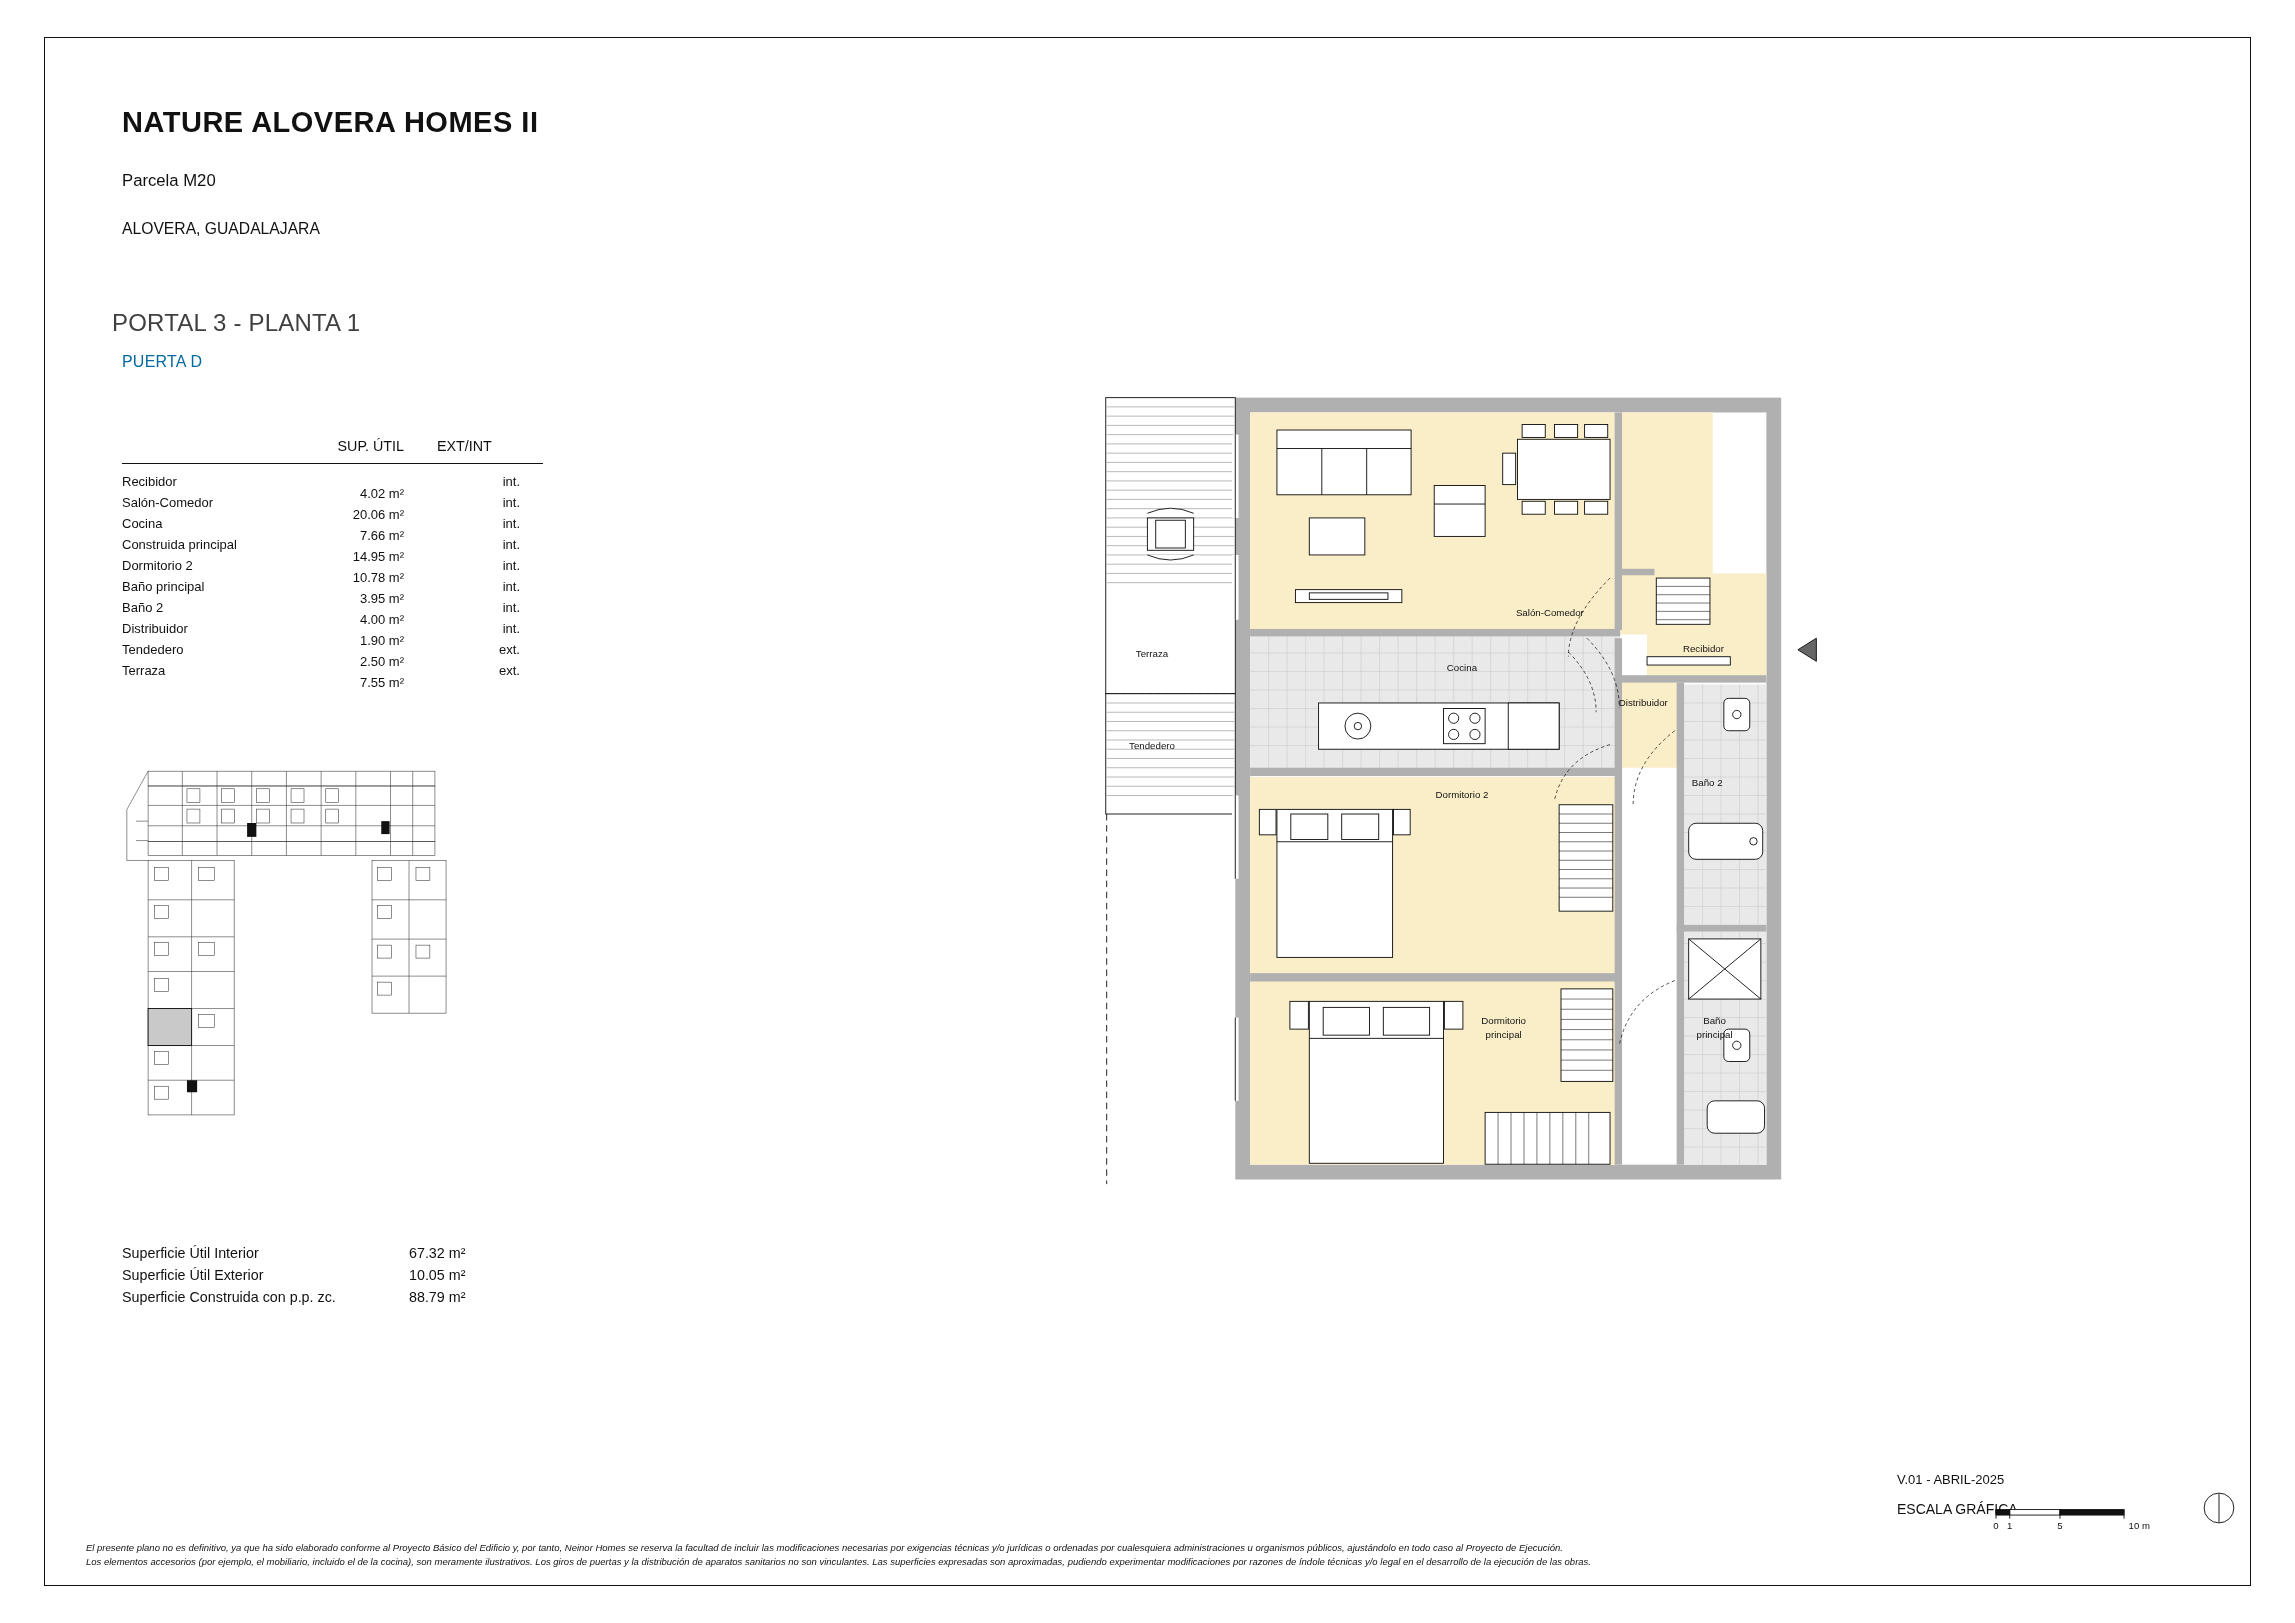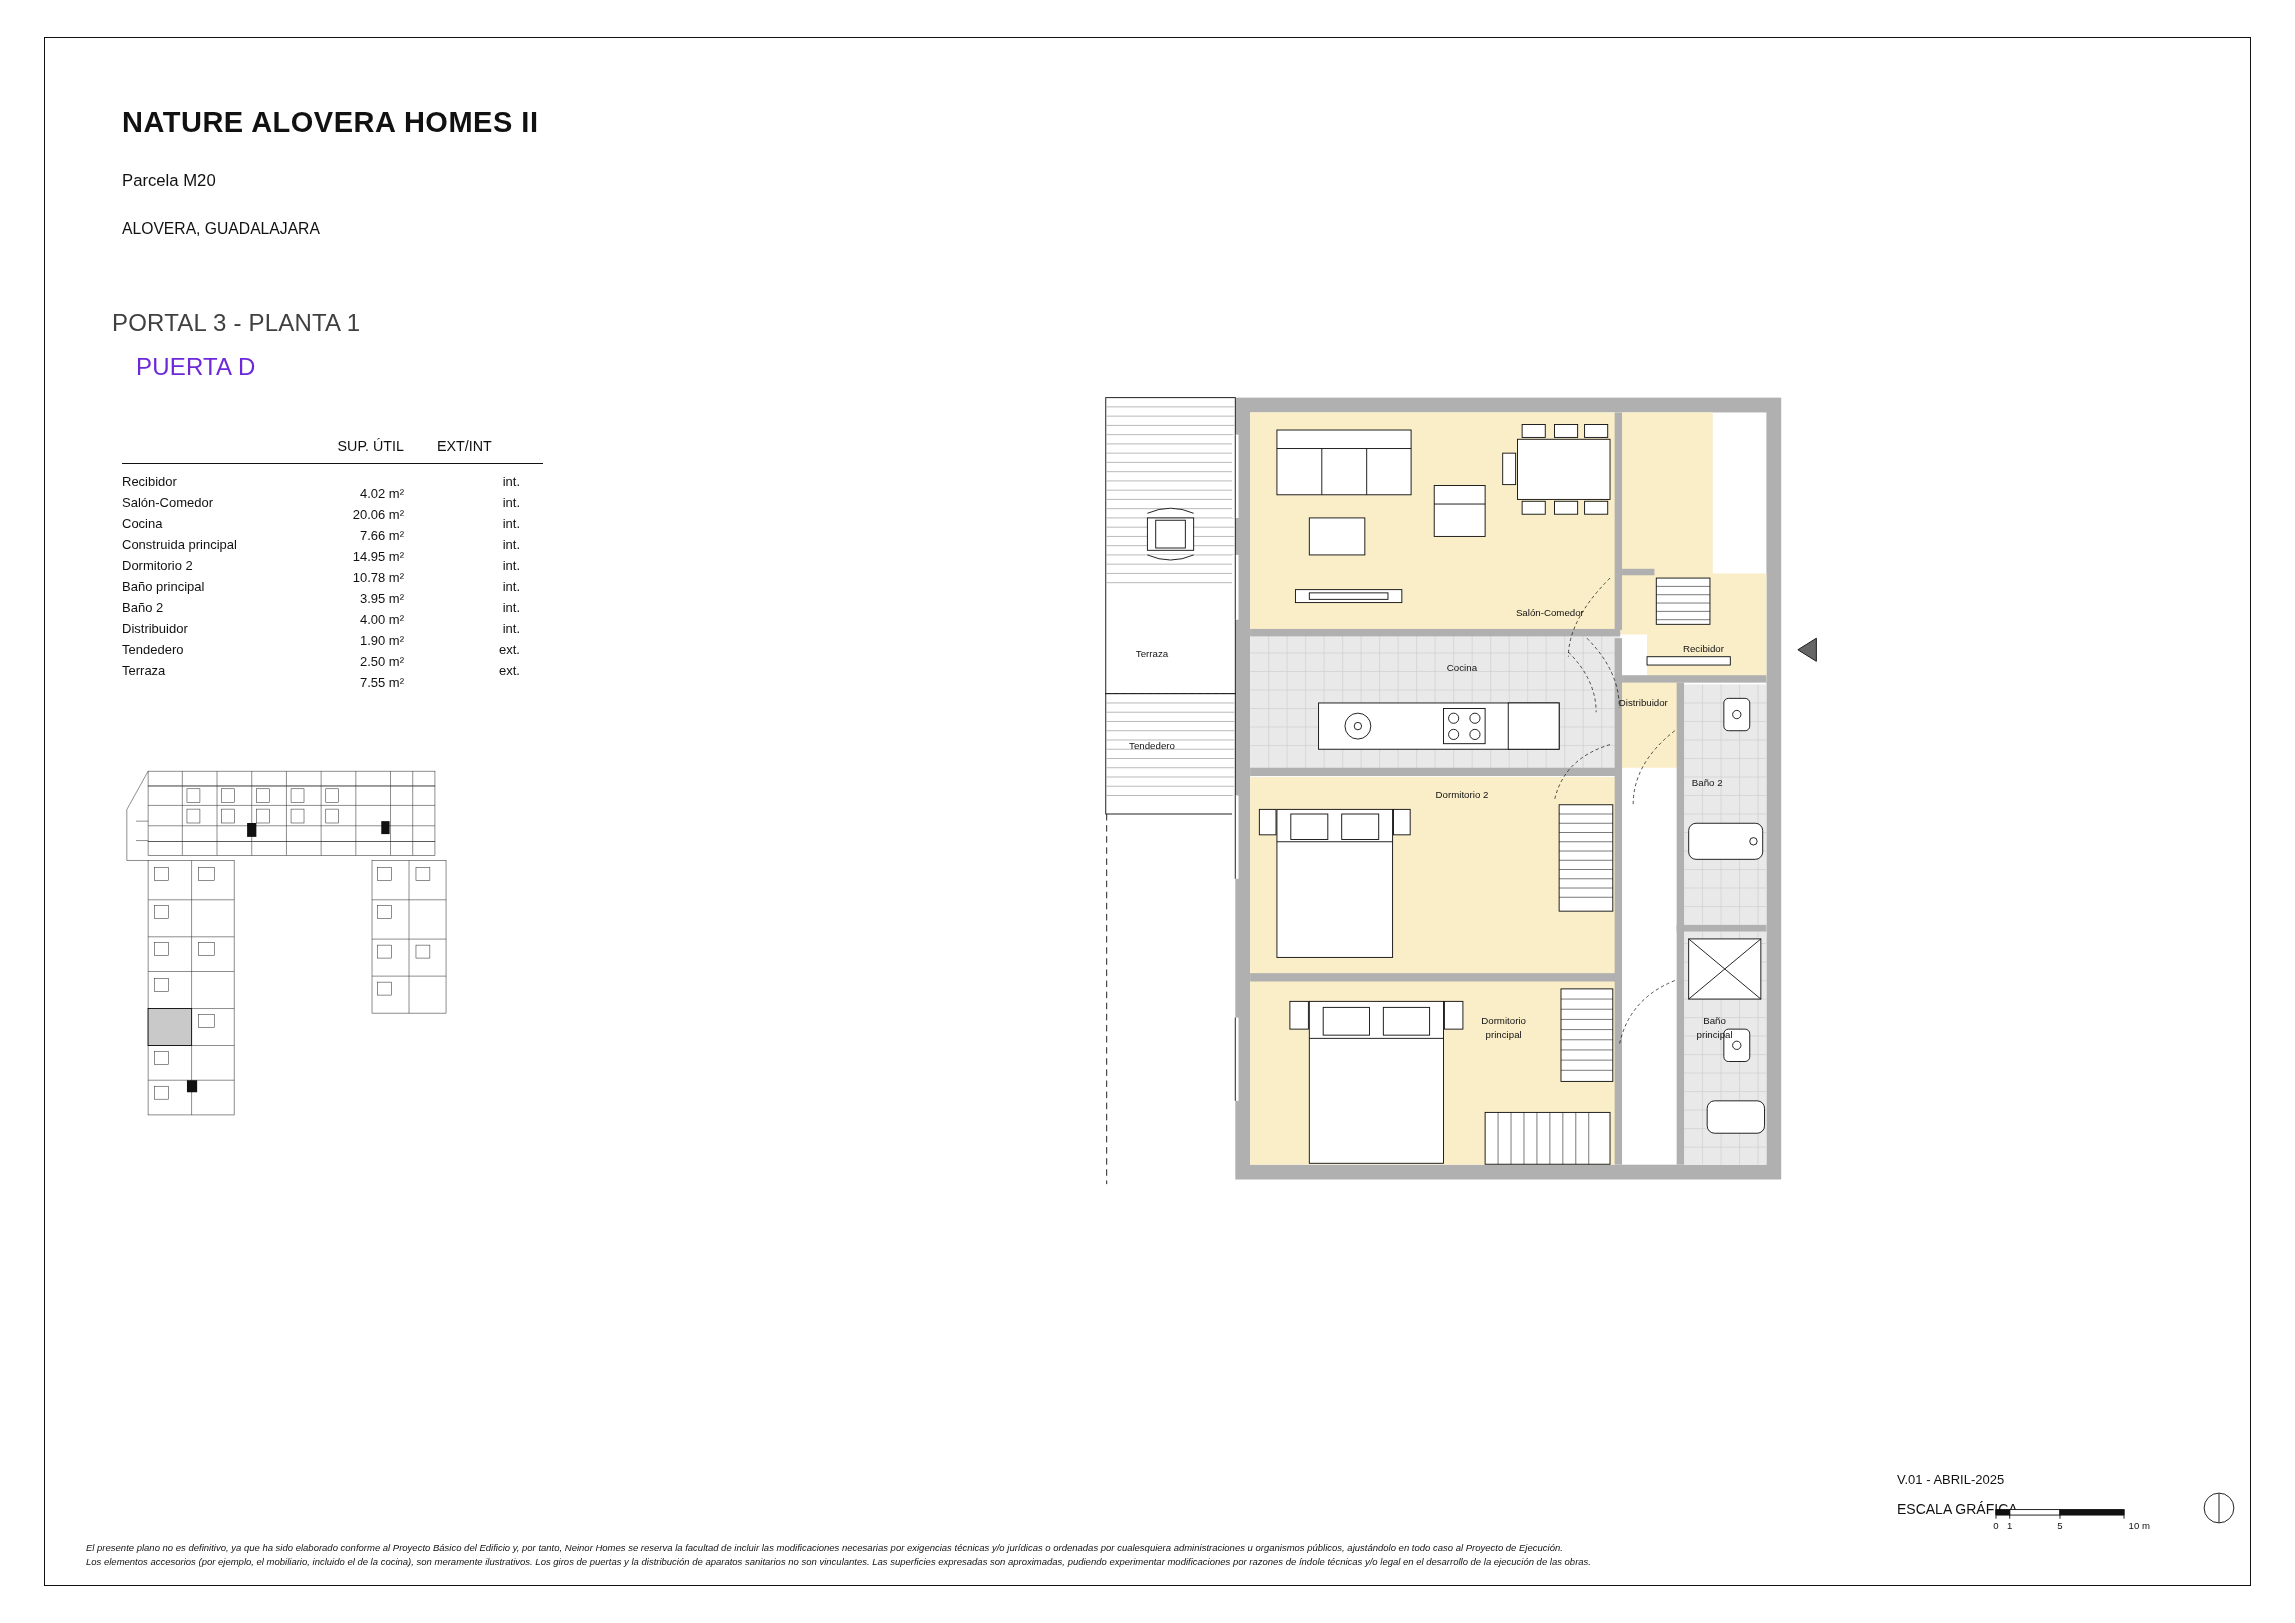--- a/index.html
+++ b/index.html
@@ -54,24 +54,24 @@
   .portal-line1 {
     position: absolute;
     left: 112px;
     top: 309px;
     font-size: 24px;
     color: #404040;
     letter-spacing: 0.2px;
   }
   .portal-line2 {
     position: absolute;
-    left: 136px;
+    left: 122px;
     top: 353px;
-    font-size: 24px;
-    color: #6d28d9;
+    font-size: 16px;
+    color: #0369a1;
     letter-spacing: 0.2px;
   }
 
   
   #surface-table {
     position: absolute;
     left: 122px;
     top: 435px;
     width: 421px;
   }
@@ -400,20 +400,34 @@
       </g>
 
       <rect x="56" y="535" width="94" height="80" fill="#c9c9c9" stroke="#111" stroke-width="2"></rect>
 
       <rect x="270" y="134" width="20" height="30" fill="#111"></rect>
       <rect x="560" y="130" width="18" height="28" fill="#111"></rect>
       <rect x="140" y="690" width="22" height="26" fill="#111"></rect>
     </svg>
   </div>
 
+  <div id="totals">
+    <div class="trow">
+      <span class="t-label">Superficie Útil Interior</span>
+      <span class="t-val">67.32 m²</span>
+    </div>
+    <div class="trow">
+      <span class="t-label">Superficie Útil Exterior</span>
+      <span class="t-val">10.05 m²</span>
+    </div>
+    <div class="trow">
+      <span class="t-label">Superficie Construida con p.p. zc.</span>
+      <span class="t-val">88.79 m²</span>
+    </div>
+  </div>
 
 
   <div id="version">
     <div class="ver">V.01 - ABRIL-2025</div>
     <div class="esc">ESCALA GRÁFICA</div>
   </div>
 
   <div id="scalebar">
     <svg viewBox="0 0 440 70" width="204" height="32">
       <g stroke="#111" stroke-width="2">

